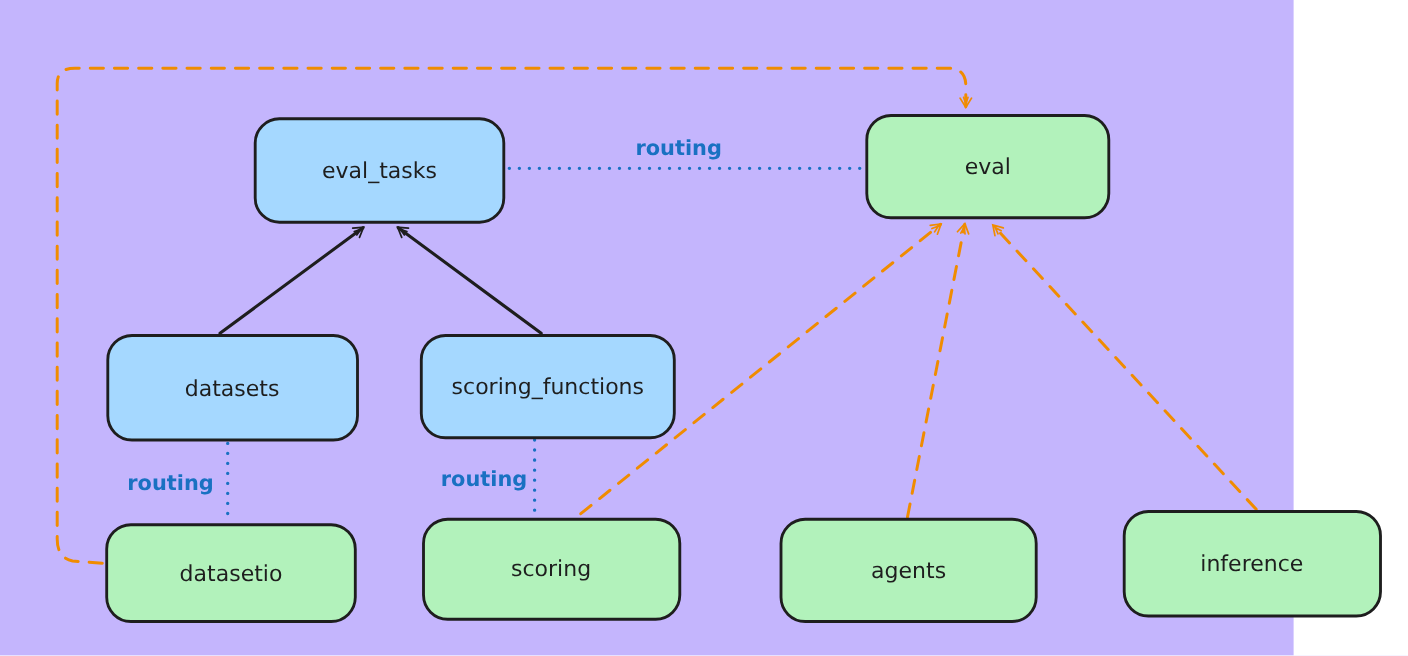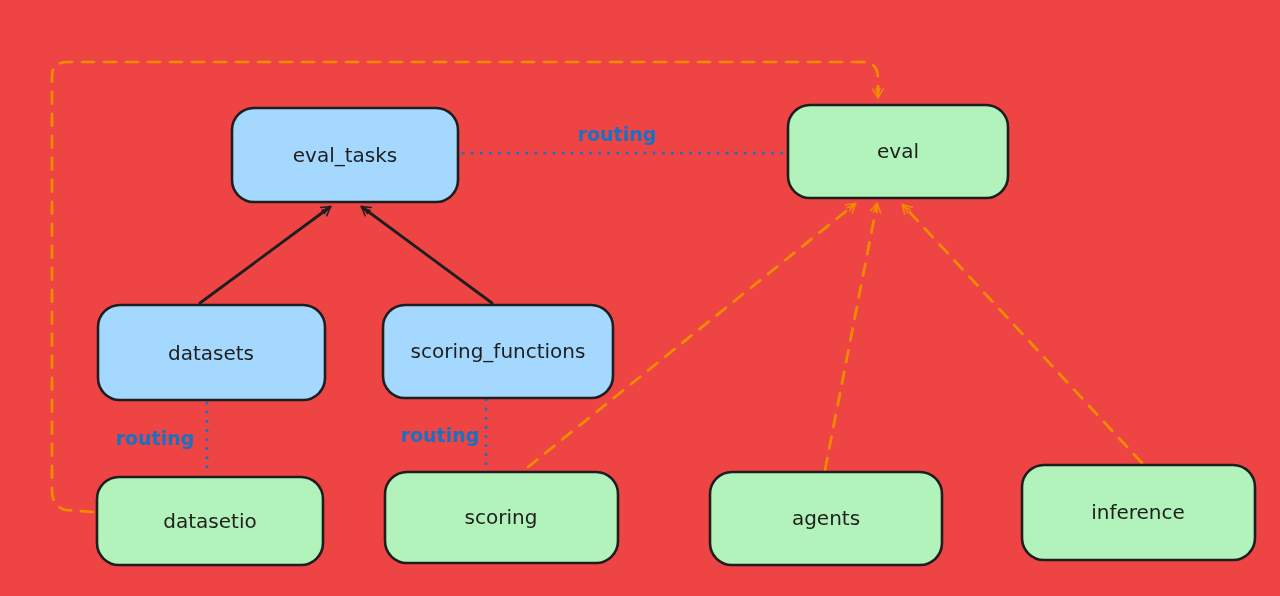--- a/index.html
+++ b/index.html
@@ -6,23 +6,23 @@
     margin: 0;
     padding: 0;
     background: #ffffff;
     width: 1280px;
     height: 596px;
     overflow: hidden;
     font-family: "DejaVu Sans", sans-serif;
   }
   .canvas {
     position: relative;
-    width: 1280px;
+    width: 1176px;
     height: 596px;
-    background: #ef4444;
+    background: #c4b5fd;
   }
   svg { display: block; }
   .node-rect {
     stroke: #1e1e1e;
     stroke-width: 2.6;
   }
   .node-label {
     font-family: "DejaVu Sans", sans-serif;
     font-size: 20px;
     fill: #1e1e1e;

